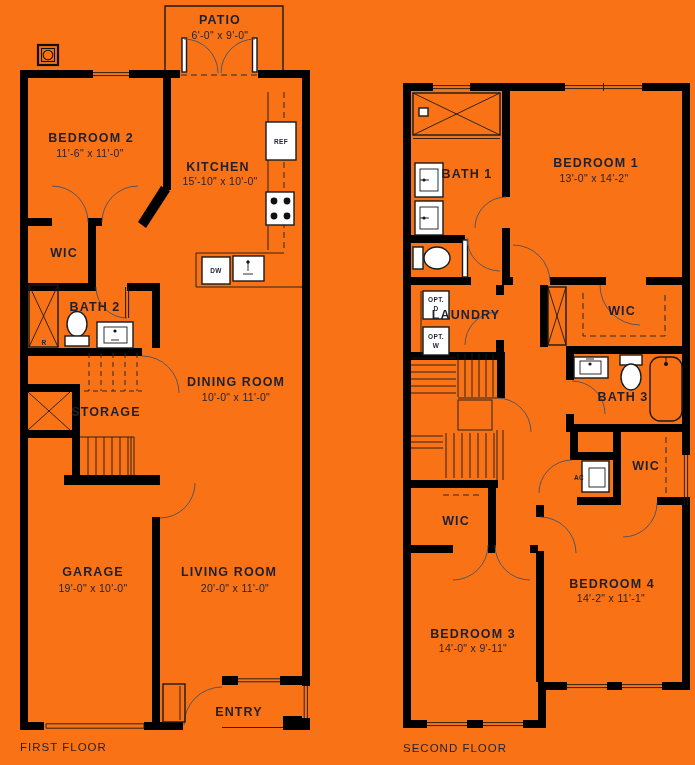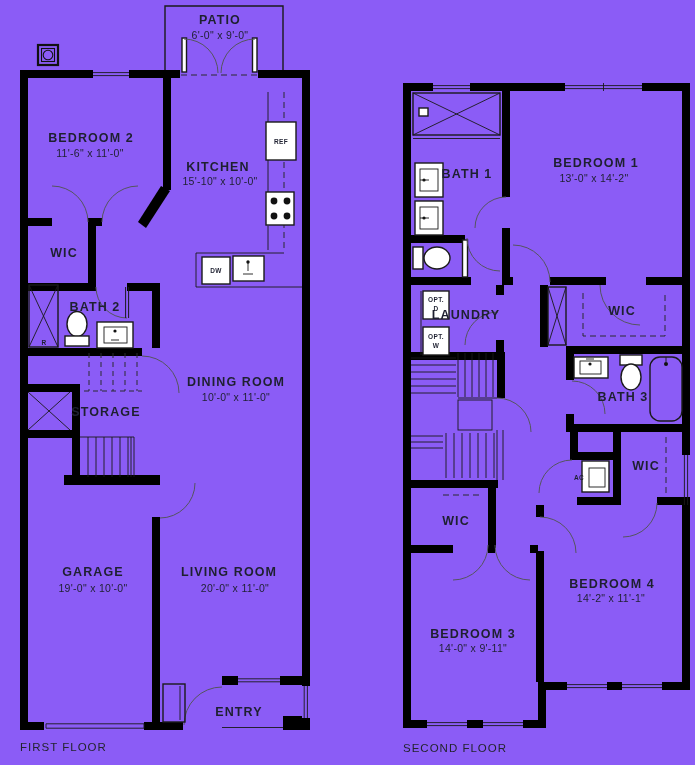--- a/index.html
+++ b/index.html
@@ -1,16 +1,16 @@
 <!DOCTYPE html>
 <html><head>
 <meta charset="utf-8">
 <style>
   html,body{margin:0;padding:0;background:#ffffff;}
-  .stage{position:relative;width:695px;height:765px;background:#8b5cf6;overflow:hidden;}
+  .stage{position:relative;width:695px;height:765px;background:#f97316;overflow:hidden;}
   svg{display:block;}
   .w{fill:#000000;}
   .thin{stroke:#1a1a1a;stroke-width:1.4;fill:none;}
   .thinf{stroke:#1a1a1a;stroke-width:1.4;fill:#ffffff;}
   .xthin{stroke:#1a1a1a;stroke-width:0.9;fill:none;}
   .door{stroke:#55555e;stroke-width:1;fill:none;}
   .leaf{stroke:#1a1a1a;stroke-width:1;fill:none;}
   .dash{stroke:#2a2a31;stroke-width:1;fill:none;stroke-dasharray:6 4;}
   .dot{fill:#111;}
   .room-name{font:600 12.5px "Liberation Sans",sans-serif;fill:#1e2030;letter-spacing:1.1px;text-anchor:middle;}

